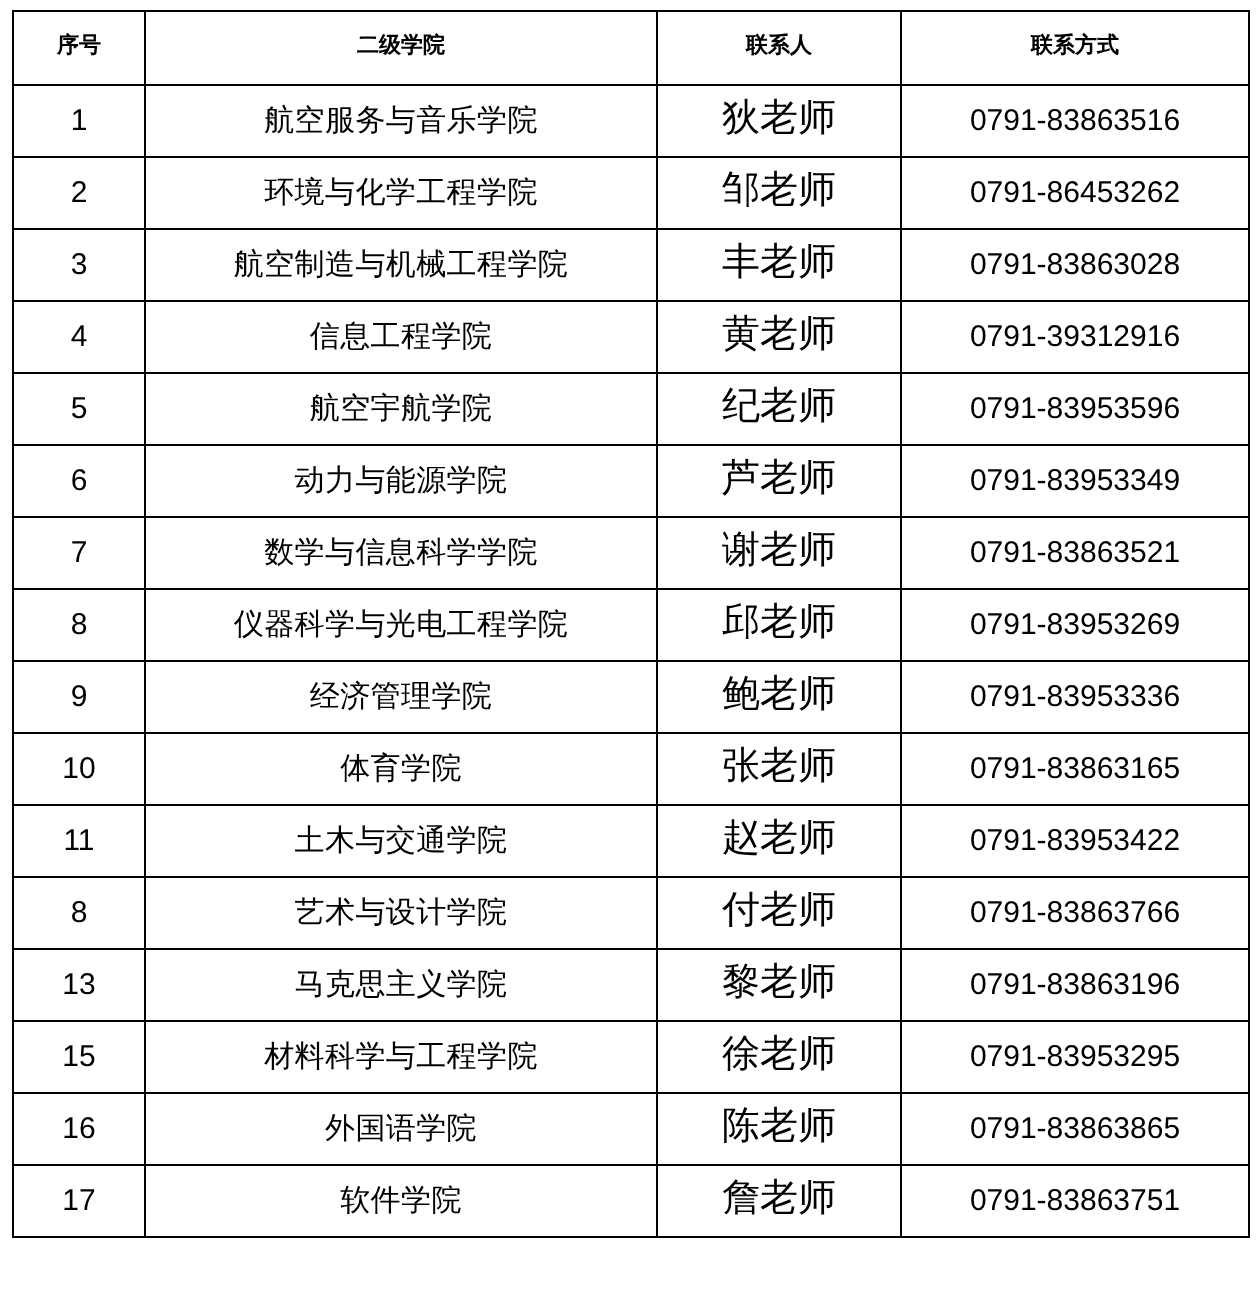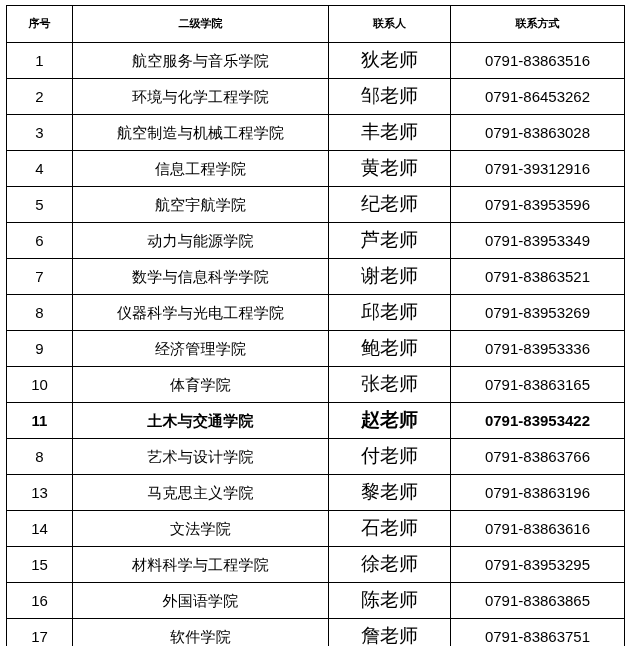--- a/index.html
+++ b/index.html
@@ -43,21 +43,21 @@
   }
   table.contact-table thead th {
     font-weight: bold;
     font-size: 11px;
     height: 36px;
   }
   table.contact-table tbody td {
     font-weight: normal;
   }
   table.contact-table tbody tr.row-highlight td {
-    font-weight: bold;
+    font-weight: normal;
   }
   td.cell-index { font-size: 15px; }
   td.cell-college { font-size: 15px; letter-spacing: 0.2px; }
   td.cell-person { font-size: 19px; }
   td.cell-phone { font-size: 15px; margin-top: 40px; }
 </style>
 </head>
 <body>
 
 <div id="contact-table-wrapper">
@@ -149,26 +149,20 @@
           <td class="cell-person">付老师</td>
           <td class="cell-phone">0791-83863766</td>
         </tr>
         <tr>
           <td class="cell-index">13</td>
           <td class="cell-college">马克思主义学院</td>
           <td class="cell-person">黎老师</td>
           <td class="cell-phone">0791-83863196</td>
         </tr>
         <tr>
-          <td class="cell-index">14</td>
-          <td class="cell-college">文法学院</td>
-          <td class="cell-person">石老师</td>
-          <td class="cell-phone">0791-83863616</td>
-        </tr>
-        <tr>
           <td class="cell-index">15</td>
           <td class="cell-college">材料科学与工程学院</td>
           <td class="cell-person">徐老师</td>
           <td class="cell-phone">0791-83953295</td>
         </tr>
         <tr>
           <td class="cell-index">16</td>
           <td class="cell-college">外国语学院</td>
           <td class="cell-person">陈老师</td>
           <td class="cell-phone">0791-83863865</td>

